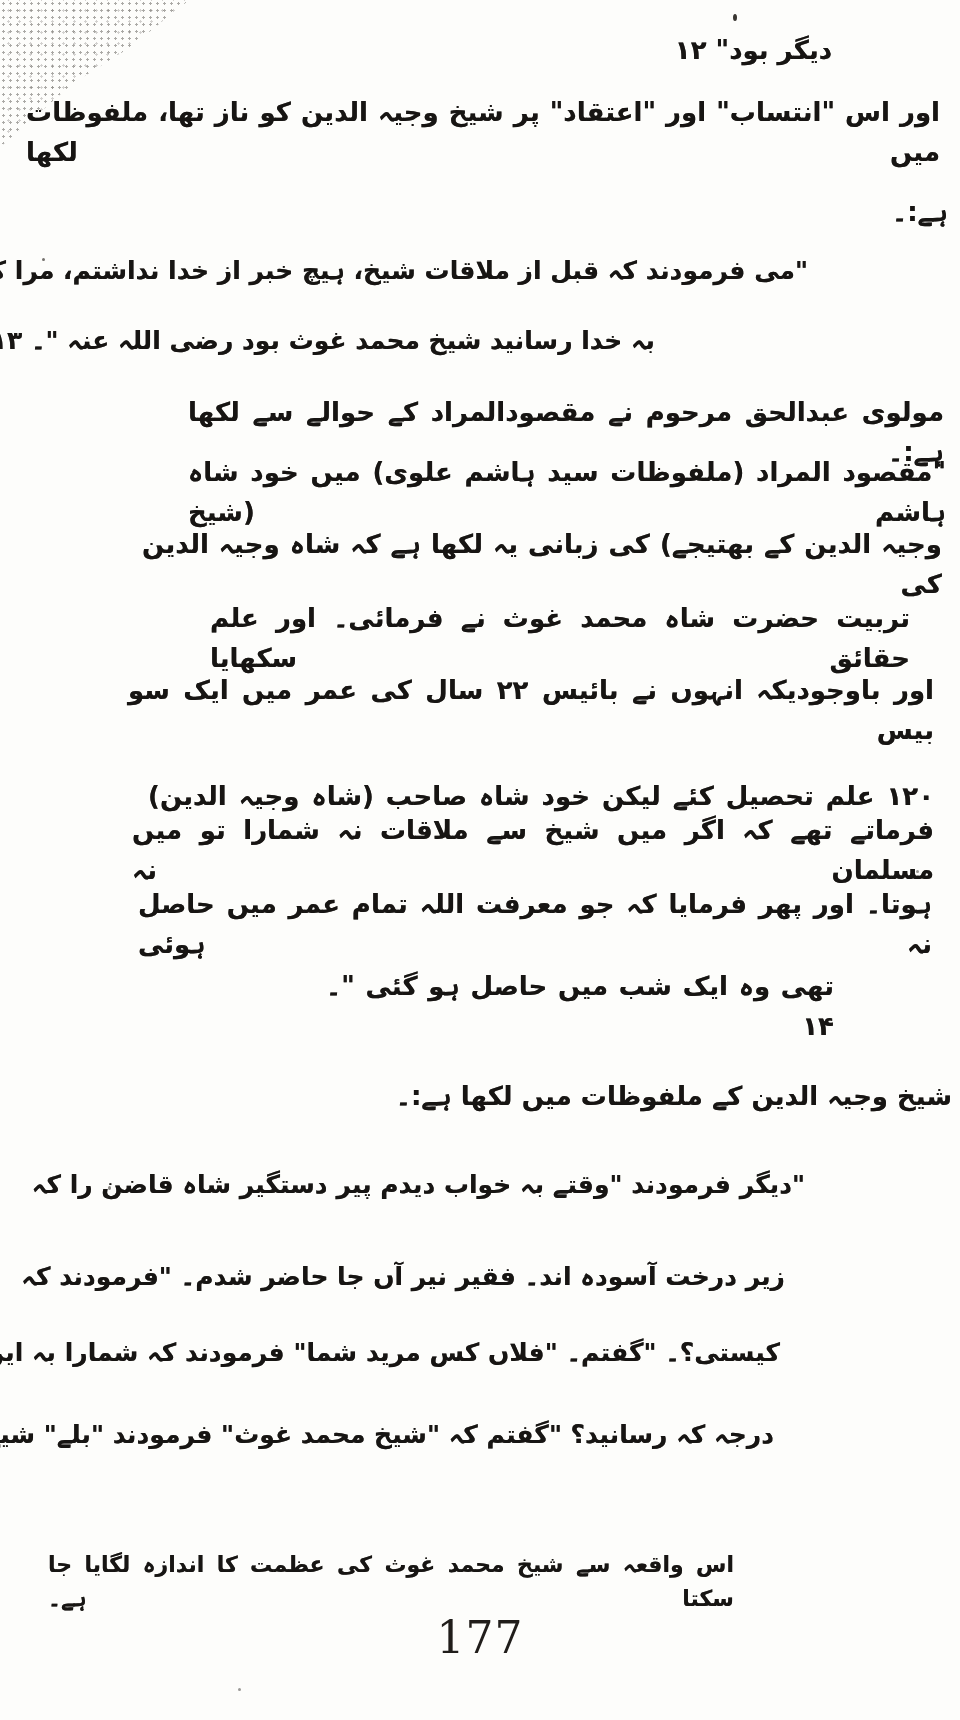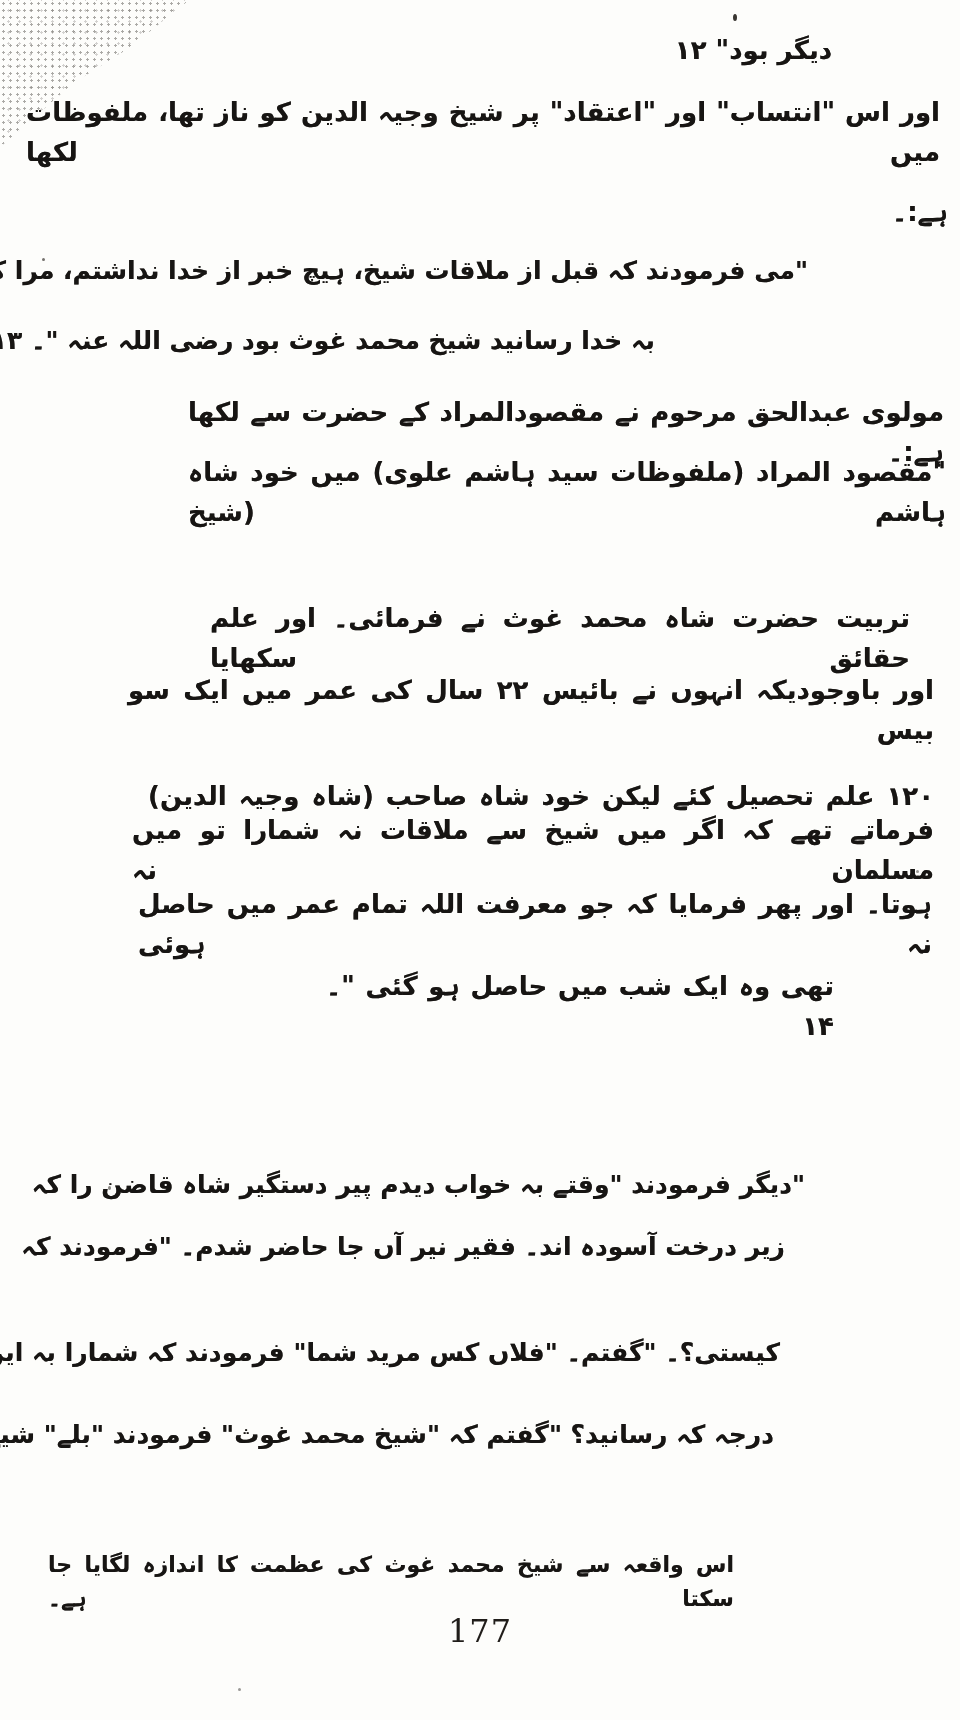--- a/index.html
+++ b/index.html
@@ -35,30 +35,30 @@
   .L6{top:452px;right:14px;left:188px;}
   .L7{top:524px;right:18px;left:142px;}
   .L8{top:598px;right:50px;left:182px;margin-left:28px;}
   .L9{top:670px;right:26px;left:128px;}
   .L10{top:740px;right:26px;left:148px;margin-top:36px;}
   .L11{top:810px;right:26px;left:132px;}
   .L12{top:884px;right:28px;left:138px;}
   .L13{top:966px;right:126px;left:326px;}
   .L14{top:1076px;right:8px;}
   .L15{top:1166px;right:155px;}
-  .L16{top:1228px;right:175px;}
+  .L16{top:1258px;right:175px;}
   .L17{top:1334px;right:180px;}
   .L18{top:1416px;right:186px;}
   .L19{top:1490px;right:252px;}
   .L20{top:1548px;right:226px;left:48px;}
   .pageno{
     position:absolute;top:1612px;left:0;width:100%;
     text-align:center;direction:ltr;
     font-family:"DejaVu Serif",serif;
-    font-size:32px;font-weight:400;color:#201d1a;
+    font-size:44px;font-weight:400;color:#201d1a;
     letter-spacing:1px;
   }
   
   .noise{
     position:absolute;top:0;left:0;width:215px;height:160px;
     background-image:
       radial-gradient(rgba(70,66,60,.60) 1.1px, transparent 1.4px),
       radial-gradient(rgba(90,86,80,.35) 1px, transparent 1.3px);
     background-size:7px 7px, 11px 11px;
     background-position:0 0, 3px 5px;
@@ -85,30 +85,32 @@
   <span class="dot d4"></span>
   <span class="dot d5"></span>
 
   <div class="ln nat L0">دیگر بود" ۱۲</div>
   <div class="ln just L1">اور اس "انتساب" اور "اعتقاد" پر شیخ وجیہ الدین کو ناز تھا، ملفوظات میں لکھا</div>
   <div class="ln nat L2">ہے:۔</div>
 
   <div class="ln nat qp L3">"می فرمودند کہ قبل از ملاقات شیخ، ہیچ خبر از خدا نداشتم، مرا کہ</div>
   <div class="ln nat qp L4">بہ خدا رسانید شیخ محمد غوث بود رضی اللہ عنہ "۔ ۱۳</div>
 
-  <div class="ln just L5">مولوی عبدالحق مرحوم نے مقصودالمراد کے حضرت سے لکھا ہے:۔</div>
+  <div class="ln just L5">مولوی عبدالحق مرحوم نے مقصودالمراد کے حوالے سے لکھا ہے:۔</div>
 
   <div class="ln just L6">"مقصود المراد (ملفوظات سید ہاشم علوی) میں خود شاہ ہاشم (شیخ</div>
+  <div class="ln just L7">وجیہ الدین کے بھتیجے) کی زبانی یہ لکھا ہے کہ شاہ وجیہ الدین کی</div>
   <div class="ln just L8">تربیت حضرت شاہ محمد غوث نے فرمائی۔ اور علم حقائق سکھایا</div>
   <div class="ln just L9">اور باوجودیکہ انہوں نے بائیس ۲۲ سال کی عمر میں ایک سو بیس</div>
   <div class="ln just L10">۱۲۰ علم تحصیل کئے لیکن خود شاہ صاحب (شاہ وجیہ الدین)</div>
   <div class="ln just L11">فرماتے تھے کہ اگر میں شیخ سے ملاقات نہ شمارا تو میں مسلمان نہ</div>
   <div class="ln just L12">ہوتا۔ اور پھر فرمایا کہ جو معرفت اللہ تمام عمر میں حاصل نہ ہوئی</div>
   <div class="ln just L13">تھی وہ ایک شب میں حاصل ہو گئی "۔ ۱۴</div>
 
+  <div class="ln nat L14">شیخ وجیہ الدین کے ملفوظات میں لکھا ہے:۔</div>
 
   <div class="ln nat qp L15">"دیگر فرمودند "وقتے بہ خواب دیدم پیر دستگیر شاہ قاضن را کہ</div>
   <div class="ln nat qp L16">زیر درخت آسودہ اند۔ فقیر نیر آں جا حاضر شدم۔ "فرمودند کہ</div>
   <div class="ln nat qp L17">کیستی؟۔ "گفتم۔ "فلاں کس مرید شما" فرمودند کہ شمارا بہ ایں</div>
   <div class="ln nat qp L18">درجہ کہ رسانید؟ "گفتم کہ "شیخ محمد غوث" فرمودند "بلے" شیخ</div>
 
   <div class="ln just sm L20">اس واقعہ سے شیخ محمد غوث کی عظمت کا اندازہ لگایا جا سکتا ہے۔</div>
 
   <div class="pageno">177</div>
 

